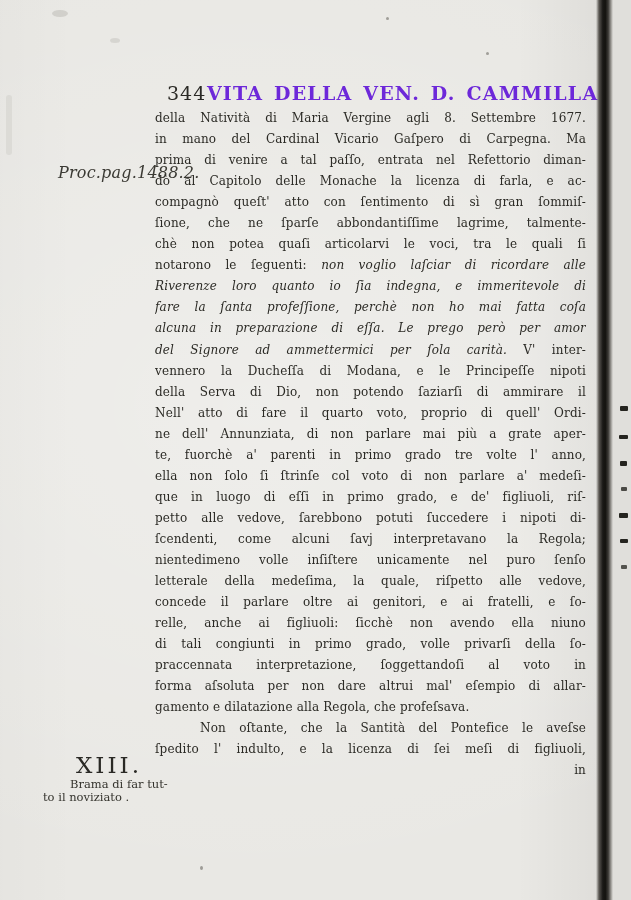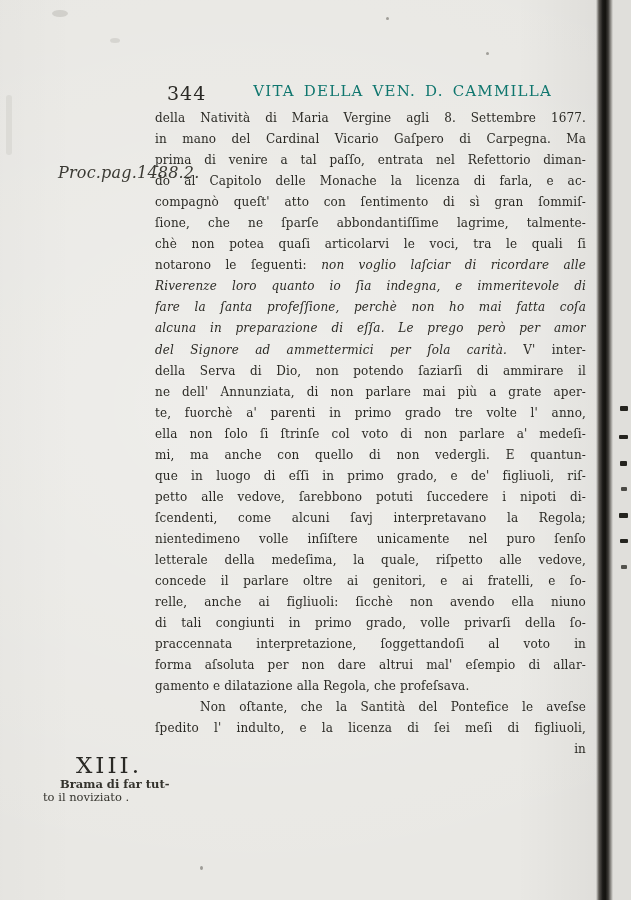--- a/index.html
+++ b/index.html
@@ -51,21 +51,21 @@
   
   .header-row {
     position:absolute; left:155px; top:82px; width:432px;
     display:flex; align-items:flex-start;margin-left:12px;
   }
   .page-number {
     font-size:19px; letter-spacing:1px; color:#2a2925; flex:0 0 auto;
   }
   .running-title {
     flex:1 1 auto; text-align:center;
-    font-size:15px; letter-spacing:1.2px; word-spacing:3px; color:#0f766e;
+    font-size:19px; letter-spacing:1.2px; word-spacing:3px; color:#6d28d9;font-weight:bold;
   }
 
   
   .body-text {
     position:absolute; left:155px; top:108px; width:431px;
     font-size:12px; line-height:21.05px; color:#2b2a25;
     letter-spacing:0.15px;
   }
   .line {
     height:21.05px; overflow:hidden;
@@ -80,22 +80,22 @@
   
   .proc-ref {
     position:absolute; left:58px; top:163px;
     font-style:italic; font-size:16px; color:#3b3a34; letter-spacing:0.2px;
   }
   .section-number {
     position:absolute; left:76px; top:752px;
     font-size:23px; letter-spacing:3px; color:#2a2925;
   }
   .section-note-1 {
-    position:absolute; left:60px; top:777px;
-    font-size:11.5px; color:#34332d;font-weight:bold;
+    position:absolute; left:70px; top:777px;
+    font-size:11.5px; color:#34332d;
   }
   .section-note-2 {
     position:absolute; left:43px; top:790px;
     font-size:11.5px; color:#34332d;
   }
 </style>
 </head>
 <body>
 
 <div class="paper-shade"></div>
@@ -123,25 +123,26 @@
     <div class="line"><span class="ro">prima di venire a tal paſſo, entrata nel Refettorio diman-</span></div>
     <div class="line"><span class="ro">dò al Capitolo delle Monache la licenza di farla, e ac-</span></div>
     <div class="line"><span class="ro">compagnò queſt' atto con ſentimento di sì gran ſommiſ-</span></div>
     <div class="line"><span class="ro">ſione, che ne ſparſe abbondantiſſime lagrime, talmente-</span></div>
     <div class="line"><span class="ro">chè non potea quaſi articolarvi le voci, tra le quali ſi</span></div>
     <div class="line"><span class="ro">notarono le ſeguenti: </span><span class="it">non voglio laſciar di ricordare alle</span></div>
     <div class="line"><span class="it">Riverenze loro quanto io ſia indegna, e immeritevole di</span></div>
     <div class="line"><span class="it">fare la ſanta profeſſione, perchè non ho mai fatta coſa</span></div>
     <div class="line"><span class="it">alcuna in preparazione di eſſa. Le prego però per amor</span></div>
     <div class="line"><span class="it">del Signore ad ammettermici per ſola carità. </span><span class="ro">V' inter-</span></div>
+    <div class="line"><span class="ro">vennero la Ducheſſa di Modana, e le Principeſſe nipoti</span></div>
     <div class="line"><span class="ro">della Serva di Dio, non potendo ſaziarſi di ammirare il</span></div>
+    <div class="line"><span class="ro">Nell' atto di fare il quarto voto, proprio di quell' Ordi-</span></div>
     <div class="line"><span class="ro">ne dell' Annunziata, di non parlare mai più a grate aper-</span></div>
     <div class="line"><span class="ro">te, fuorchè a' parenti in primo grado tre volte l' anno,</span></div>
     <div class="line"><span class="ro">ella non ſolo ſi ſtrinſe col voto di non parlare a' medeſi-</span></div>
-    <div class="line"><span class="ro">mi, ma anche con quello di non vedergli. E quantun-</span></div>
     <div class="line"><span class="ro">que in luogo di eſſi in primo grado, e de' figliuoli, riſ-</span></div>
     <div class="line"><span class="ro">petto alle vedove, ſarebbono potuti ſuccedere i nipoti di-</span></div>
     <div class="line"><span class="ro">ſcendenti, come alcuni ſavj interpretavano la Regola;</span></div>
     <div class="line"><span class="ro">nientedimeno volle inſiſtere unicamente nel puro ſenſo</span></div>
     <div class="line"><span class="ro">letterale della medeſima, la quale, riſpetto alle vedove,</span></div>
     <div class="line"><span class="ro">concede il parlare oltre ai genitori, e ai fratelli, e ſo-</span></div>
     <div class="line"><span class="ro">relle, anche ai figliuoli: ſicchè non avendo ella niuno</span></div>
     <div class="line"><span class="ro">di tali congiunti in primo grado, volle privarſi della ſo-</span></div>
     <div class="line"><span class="ro">praccennata interpretazione, ſoggettandoſi al voto in</span></div>
     <div class="line"><span class="ro">forma aſsoluta per non dare altrui mal' eſempio di allar-</span></div>

